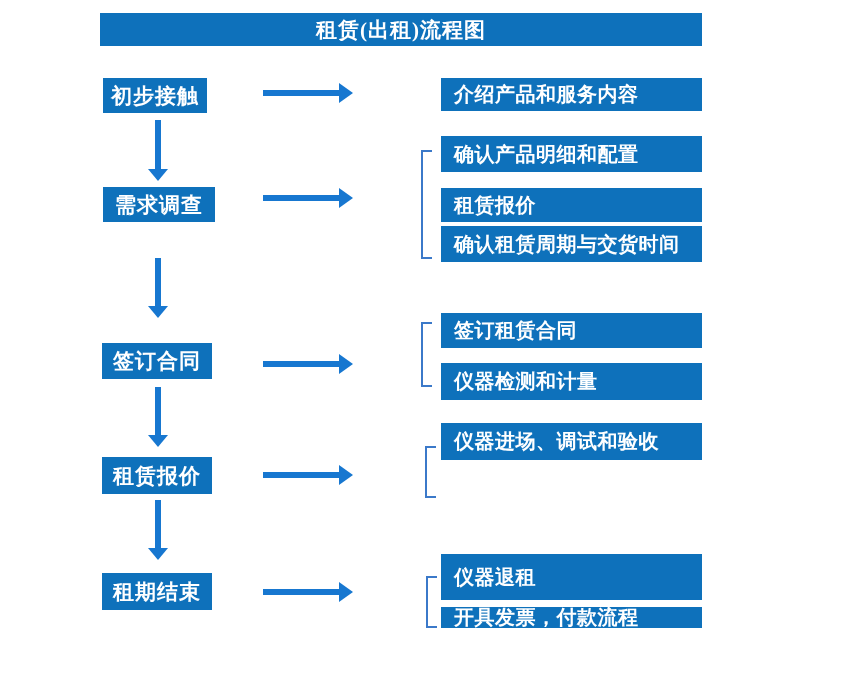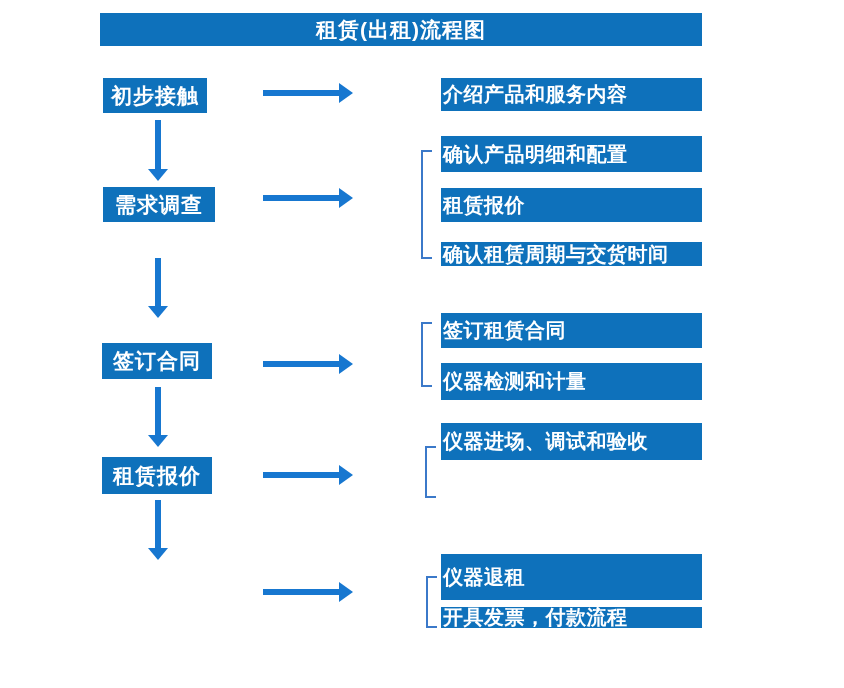--- a/index.html
+++ b/index.html
@@ -5,21 +5,21 @@
   html, body {
     margin: 0;
     padding: 0;
     background: #ffffff;
   }
   .canvas {
     position: relative;
     width: 844px;
     height: 688px;
     background: var(--background, #ffffff);
-    font-family: Liberation Sans, sans-serif;
+    font-family: Liberation Serif, serif;
     overflow: hidden;
     border-radius: 13px;
   }
   .title-bar {
     position: absolute;
     left: 100px; top: 13px;
     width: 602px; height: 33px;
     background: var(--box-blue, #0e71bb);
     display: flex;
     align-items: center;
@@ -46,21 +46,21 @@
     position: absolute;
     left: 441px;
     width: 261px;
     background: var(--box-blue, #0e71bb);
     color: var(--text-white, #fff);
     font-size: 20px;
     font-weight: bold;
     display: flex;
     align-items: center;
     justify-content: flex-start;
-    padding-left: 2px;
+    padding-left: 13px;
     box-sizing: border-box;
     letter-spacing: 0.5px;
     white-space: nowrap;
   }
   .v-arrow {
     position: absolute;
     left: 148px;
     width: 20px;
   }
   .v-shaft {
@@ -112,20 +112,21 @@
 <div class="canvas">
 
   <div class="title-bar">
     <span class="title-text">租赁(出租)流程图</span>
   </div>
 
   <div class="step-box" style="left:103px;top:78px;width:104px;height:35px">初步接触</div>
   <div class="step-box" style="left:103px;top:187px;width:112px;height:35px">需求调查</div>
   <div class="step-box" style="left:102px;top:343px;width:110px;height:36px">签订合同</div>
   <div class="step-box" style="left:102px;top:457px;width:110px;height:37px">租赁报价</div>
+  <div class="step-box" style="left:102px;top:573px;width:110px;height:37px">租期结束</div>
 
   <div class="v-arrow" style="top:120px;height:61px">
     <div class="v-shaft"></div>
     <div class="v-head"></div>
   </div>
   <div class="v-arrow" style="top:258px;height:60px">
     <div class="v-shaft"></div>
     <div class="v-head"></div>
   </div>
   <div class="v-arrow" style="top:387px;height:60px">
@@ -160,21 +161,21 @@
 
   <div class="bracket" style="left:421px;top:150px;height:109px"></div>
   <div class="bracket" style="left:421px;top:322px;height:65px"></div>
   <div class="bracket" style="left:425px;top:446px;height:52px"></div>
   <div class="bracket" style="left:426px;top:576px;height:52px"></div>
 
   <div class="out-box" style="top:78px;height:33px">介绍产品和服务内容</div>
 
   <div class="out-box" style="top:136px;height:36px">确认产品明细和配置</div>
   <div class="out-box" style="top:188px;height:34px">租赁报价</div>
-  <div class="out-box" style="top:242px;height:24px">确认租赁周期与交货时间</div>
+  <div class="out-box" style="top:226px;height:36px">确认租赁周期与交货时间</div>
 
   <div class="out-box" style="top:313px;height:35px">签订租赁合同</div>
   <div class="out-box" style="top:363px;height:37px">仪器检测和计量</div>
 
   <div class="out-box" style="top:423px;height:37px">仪器进场、调试和验收</div>
 
   <div class="out-box" style="top:554px;height:46px">仪器退租</div>
   <div class="out-box" style="top:607px;height:21px">开具发票，付款流程</div>
 
 </div>

